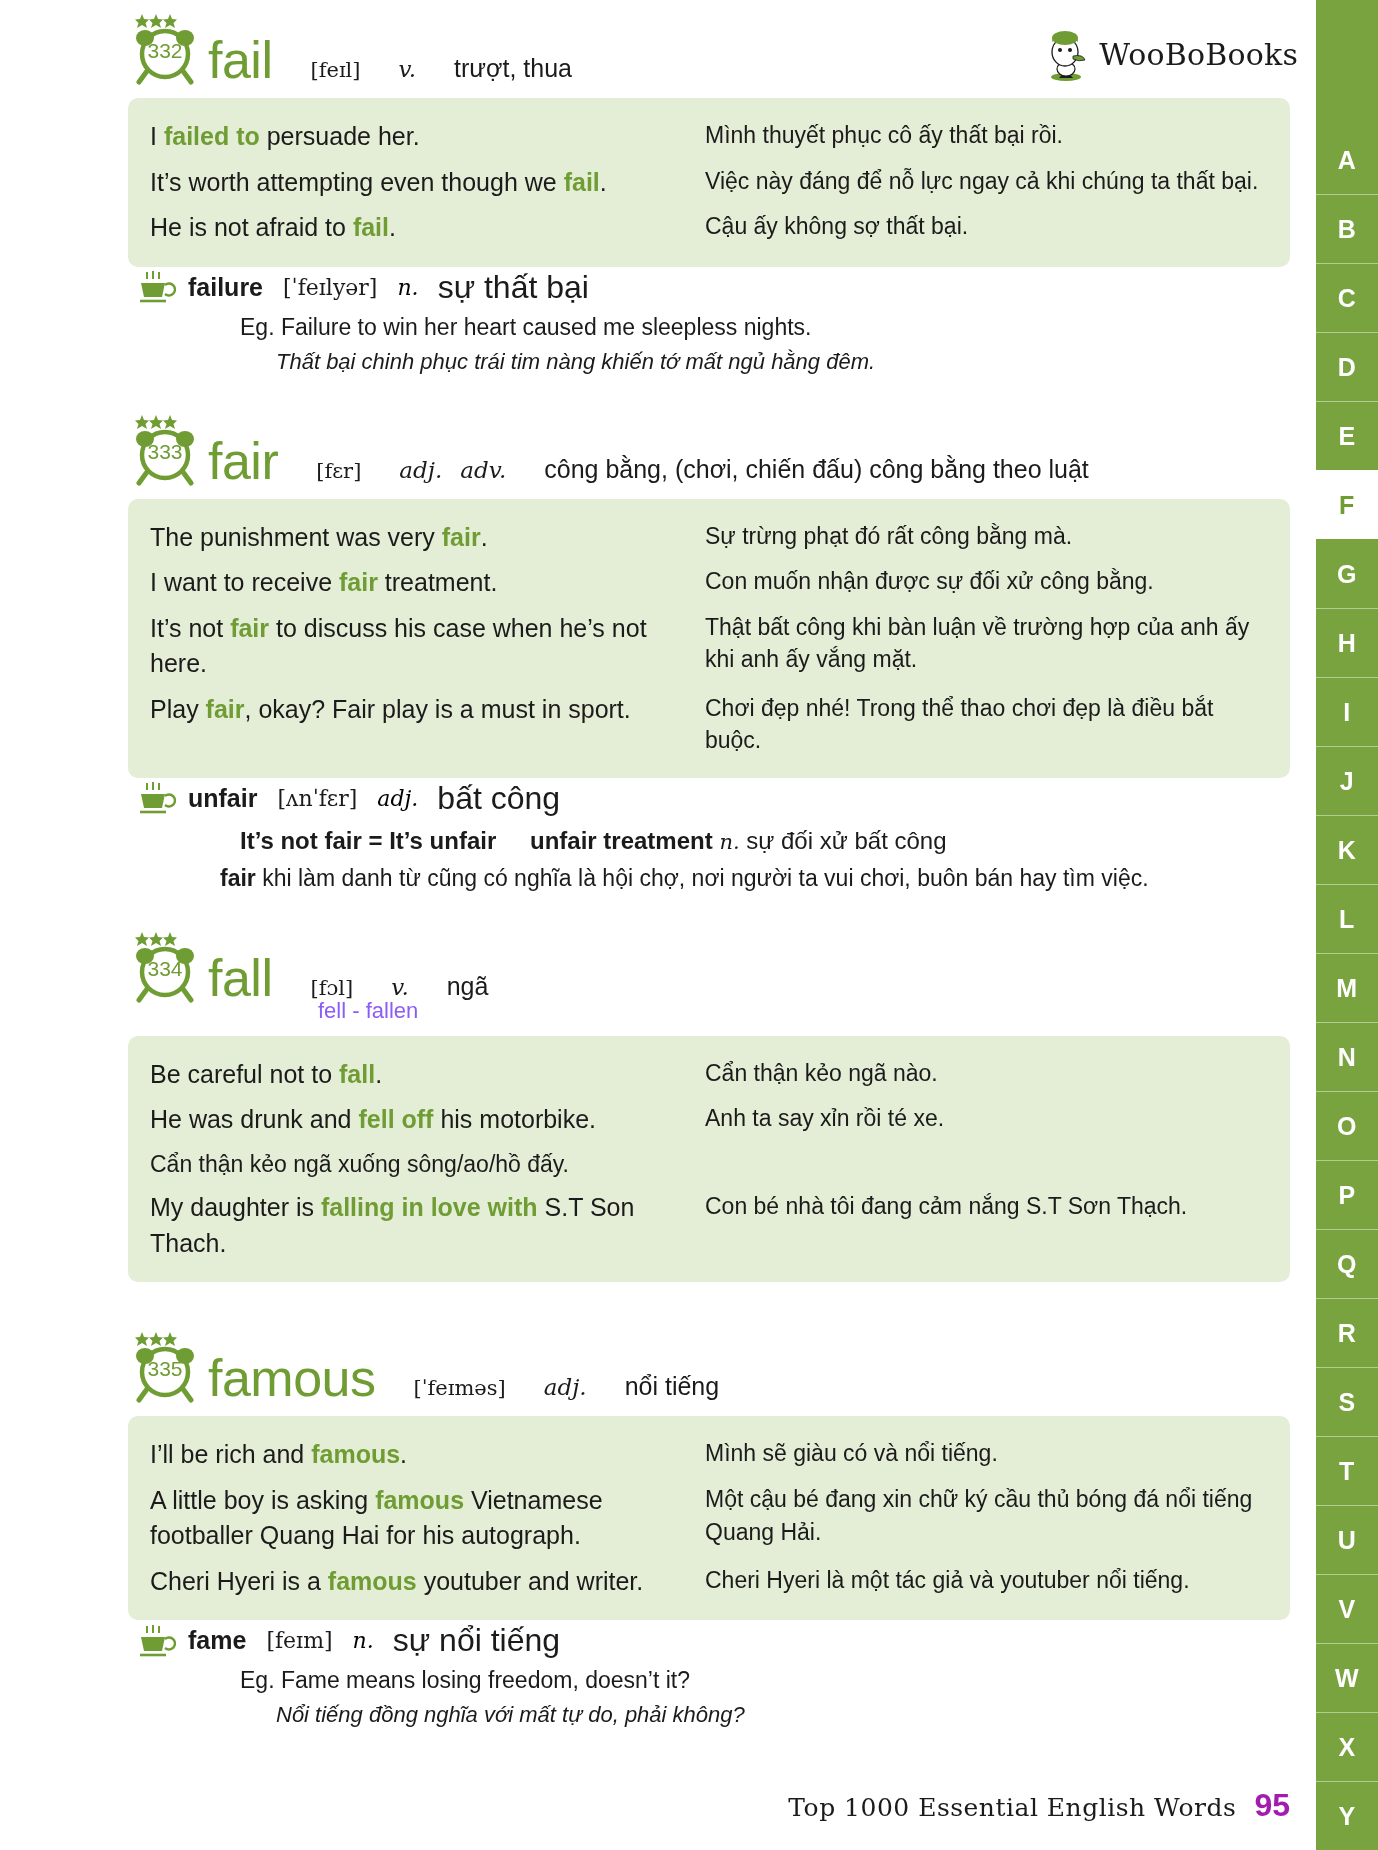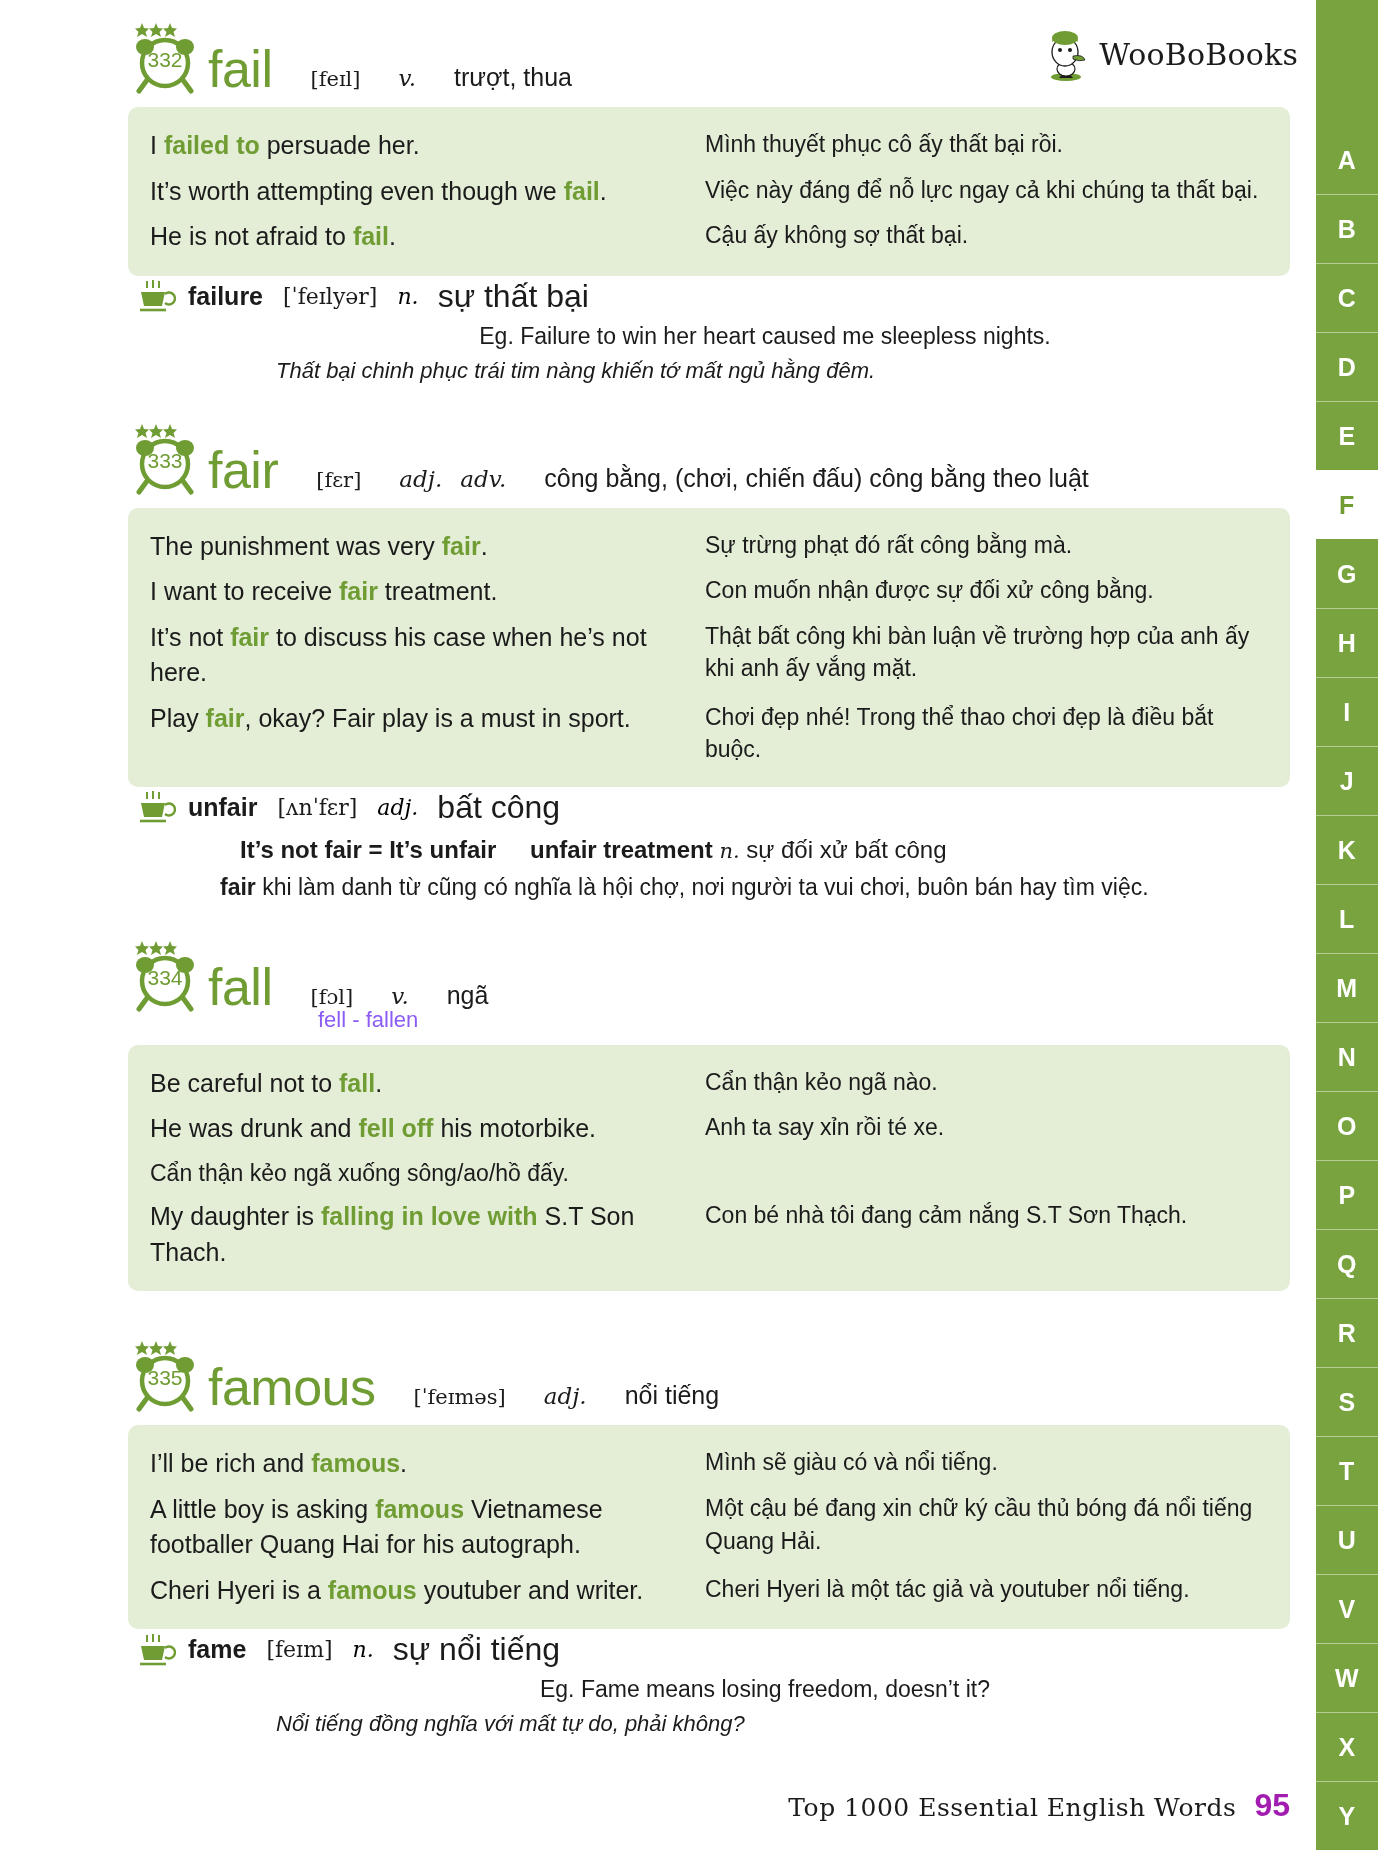--- a/index.html
+++ b/index.html
@@ -69,21 +69,21 @@
     letter-spacing: 0.2px;
   }
 
   
   #content {
     position: absolute;
     left: 0;
     top: 0;
     width: 1316px;
     height: 1768px;
-    padding: 17px 26px 0 128px;
+    padding: 8px 26px 0 128px;
   }
 
   
   .entry { position: relative; }
 
   .entry-head {
     display: flex;
     align-items: flex-end;
     gap: 0;
     position: relative;
@@ -202,21 +202,20 @@
   .sub-mean {
     font-size: 32px;
     color: #1b1b1b;
     margin-left: 7px;
     text-align: center;
   }
   .sub-eg {
     font-size: 23px;
     color: #1b1b1b;
     margin: 8px 0 0 104px;
-    text-align: center;
   }
   .sub-eg-vi {
     font-size: 22px;
     font-style: italic;
     color: #1b1b1b;
     margin: 8px 0 0 140px;
   }
   .note-row {
     display: flex;
     margin: 10px 0 0 104px;

